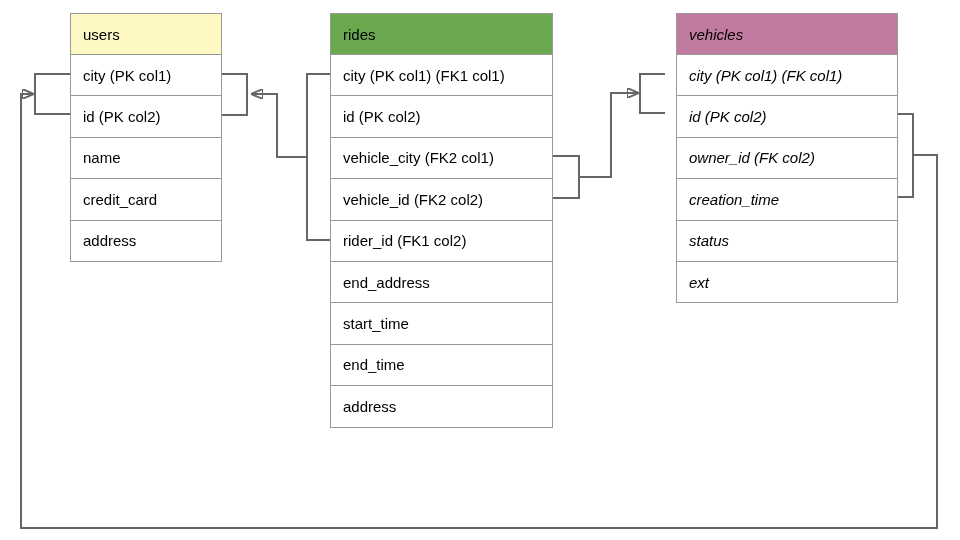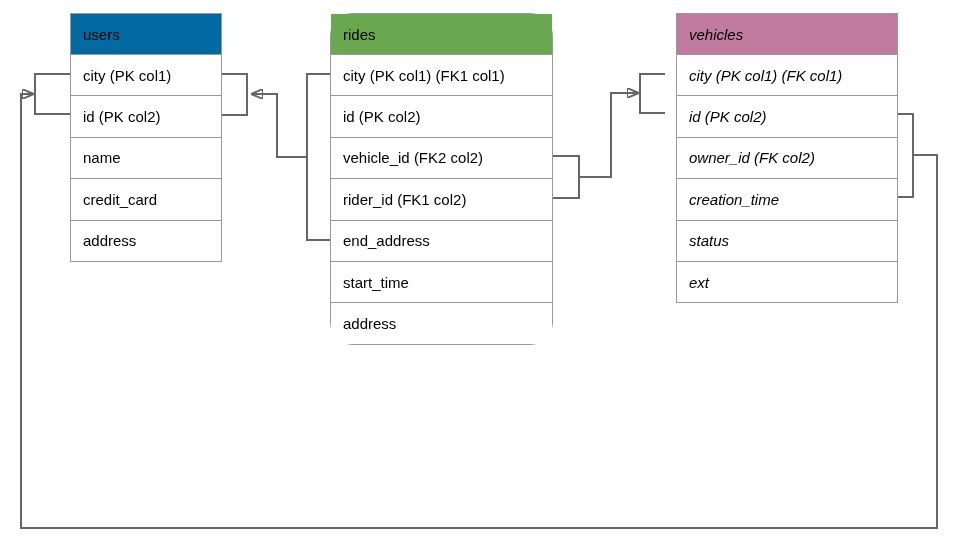--- a/index.html
+++ b/index.html
@@ -69,36 +69,38 @@
     <path d="M553,156 H579 V198 H553"></path>
     <path d="M665,74 H640 V113 H665"></path>
     <path d="M579,177 H611 V93 H638" marker-end="url(#arrow)"></path>
 
     <path d="M887,114 H913 V197 H887"></path>
     <path d="M70,74 H35 V114 H70"></path>
     <path d="M913,155 H937 V528 H21 V94 H33" marker-end="url(#arrow)"></path>
   </svg>
 
   <div class="db-table" style="left:70px; top:13px; width:152px;">
-      <div class="tbl-header" style="background: #0369a1;">users</div>
+      <div class="tbl-header" style="background: #fef9c3;">users</div>
       <div class="tbl-row">city (PK col1)</div>
       <div class="tbl-row">id (PK col2)</div>
       <div class="tbl-row">name</div>
       <div class="tbl-row">credit_card</div>
       <div class="tbl-row">address</div>
     </div>
 
-  <div class="db-table" style="left:330px; top:13px; width:223px;border-radius:23px;">
+  <div class="db-table" style="left:330px; top:13px; width:223px;">
       <div class="tbl-header" style="background: rgb(106, 168, 79);">rides</div>
       <div class="tbl-row">city (PK col1) (FK1 col1)</div>
       <div class="tbl-row">id (PK col2)</div>
+      <div class="tbl-row">vehicle_city (FK2 col1)</div>
       <div class="tbl-row">vehicle_id (FK2 col2)</div>
       <div class="tbl-row">rider_id (FK1 col2)</div>
       <div class="tbl-row">end_address</div>
       <div class="tbl-row">start_time</div>
+      <div class="tbl-row">end_time</div>
       <div class="tbl-row">address</div>
     </div>
 
   <div class="db-table" style="left:676px; top:13px; width:222px;font-style:italic;">
       <div class="tbl-header" style="background: rgb(194, 123, 160);">vehicles</div>
       <div class="tbl-row">city (PK col1) (FK col1)</div>
       <div class="tbl-row">id (PK col2)</div>
       <div class="tbl-row">owner_id (FK col2)</div>
       <div class="tbl-row">creation_time</div>
       <div class="tbl-row">status</div>

